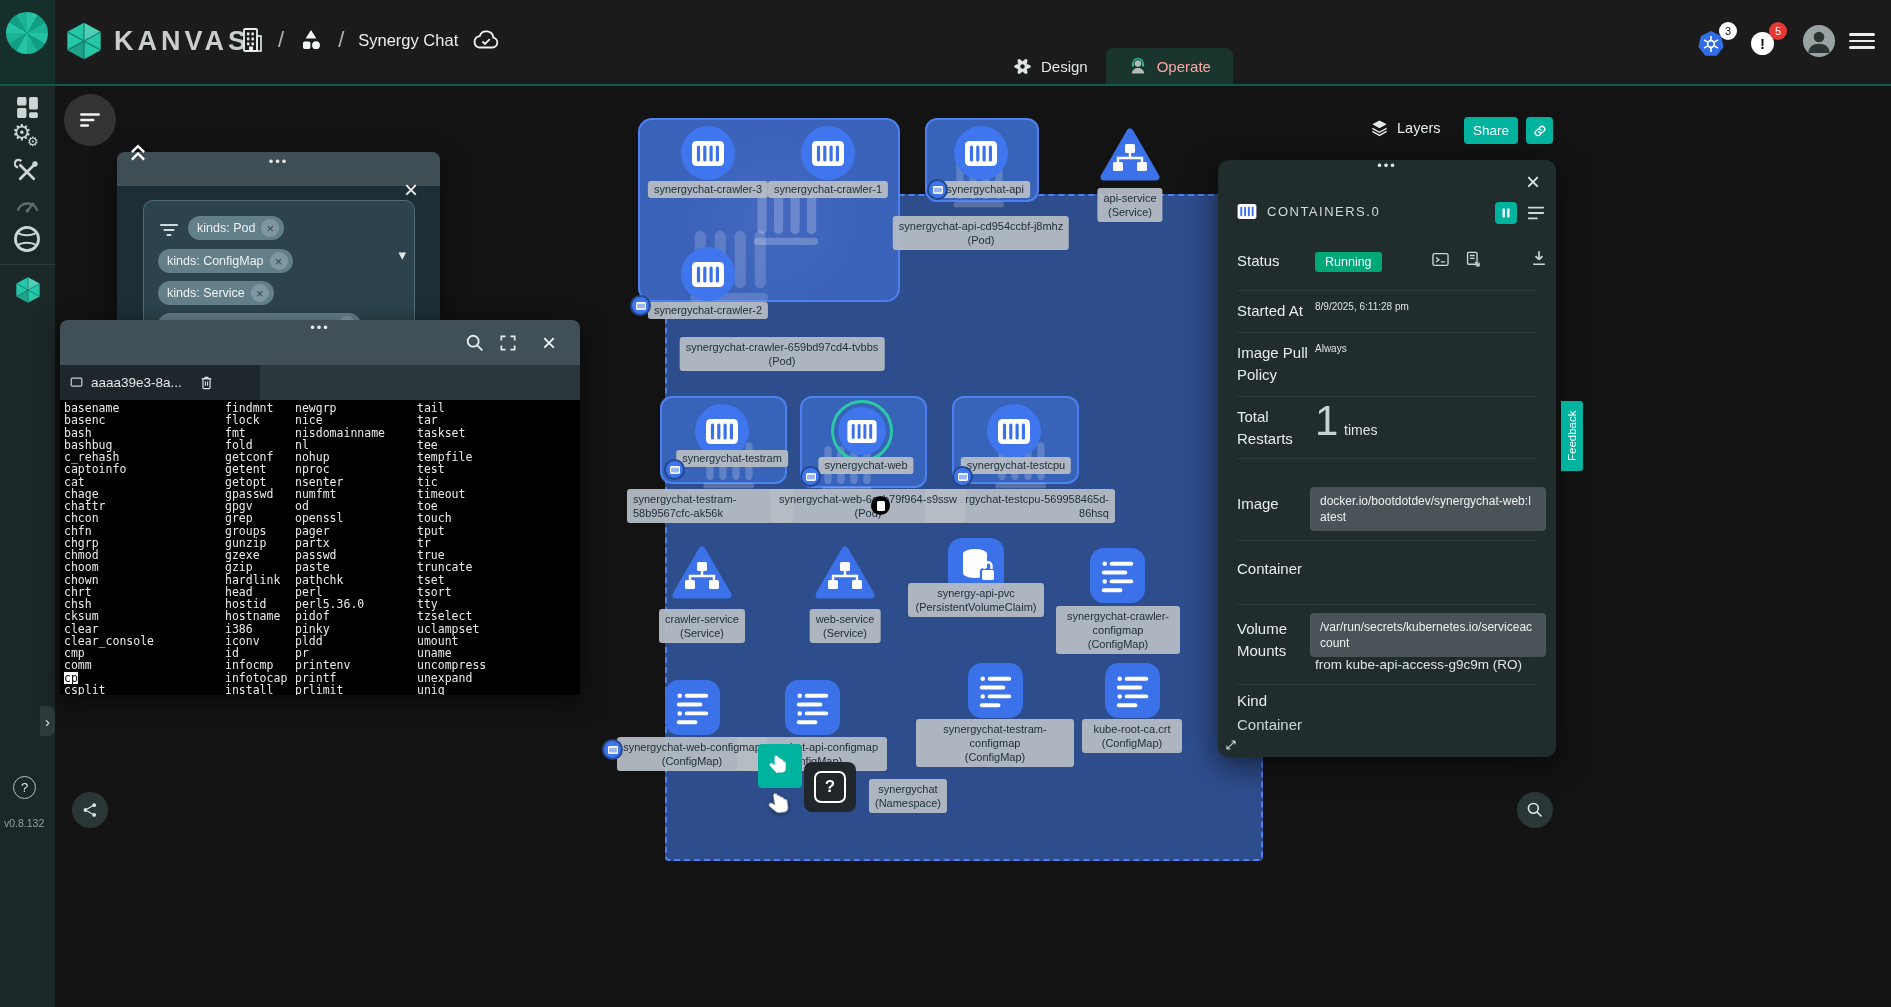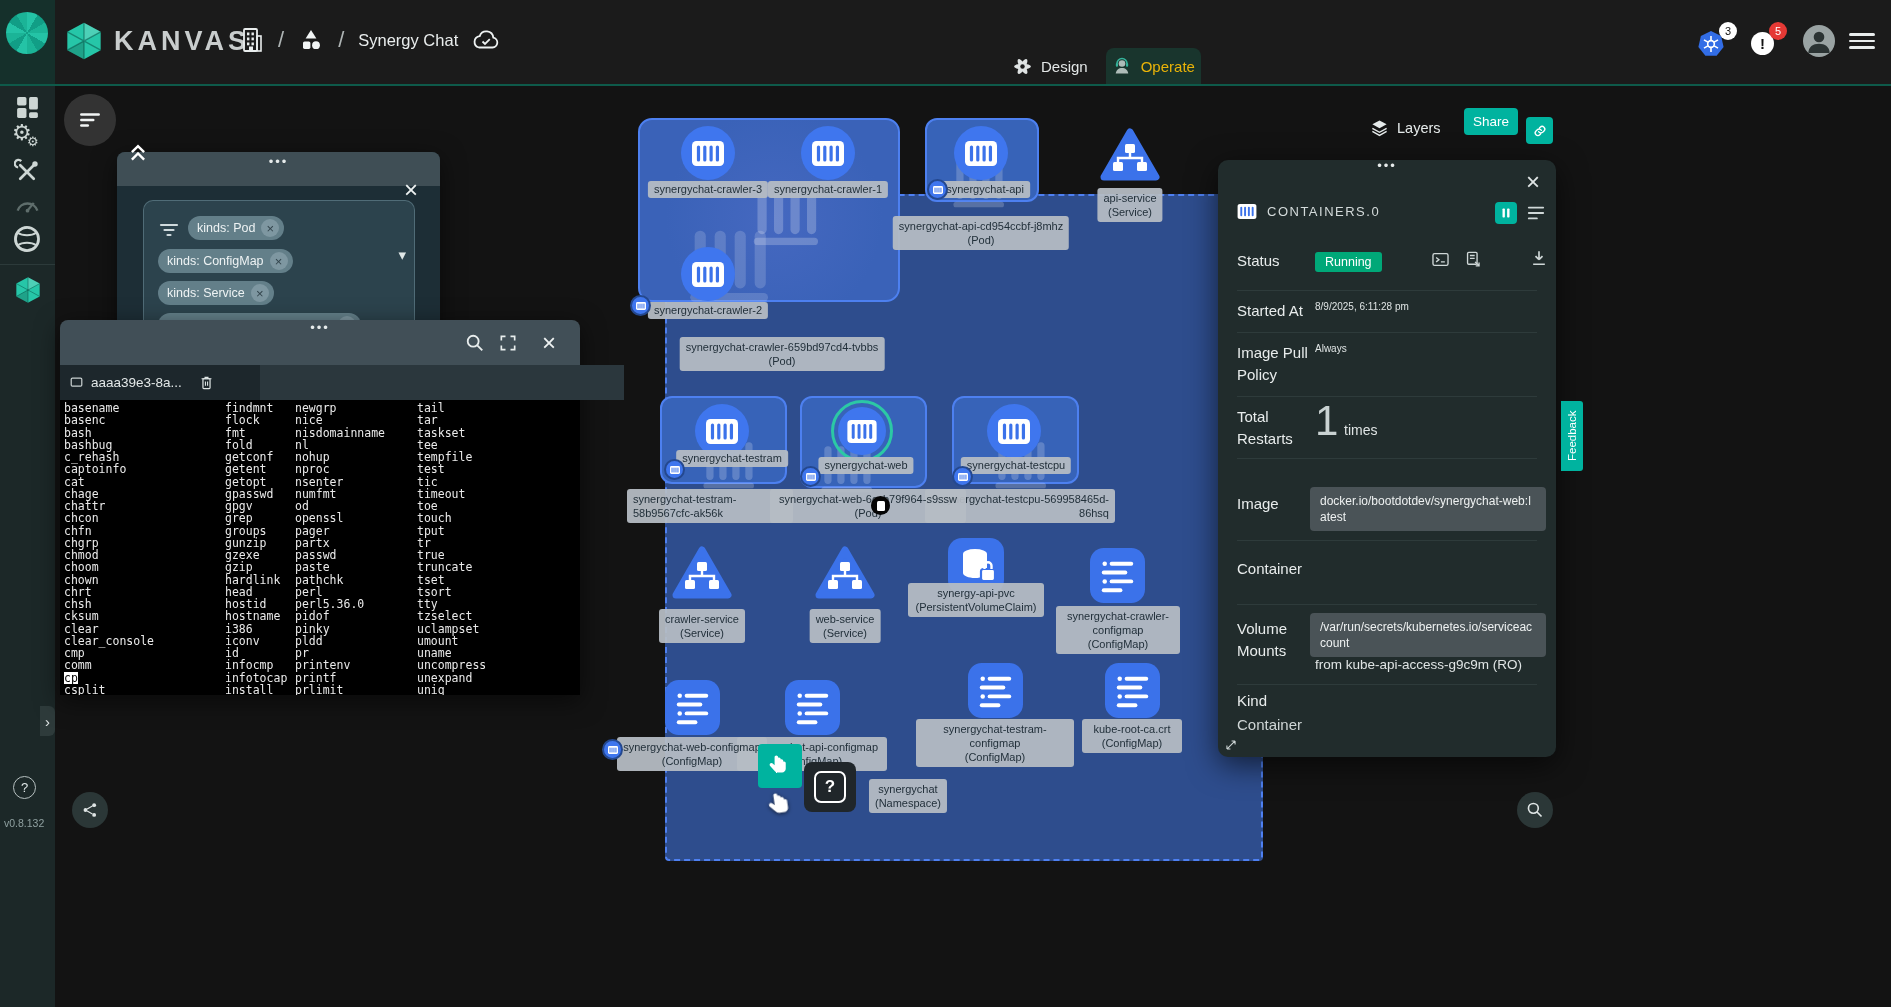--- a/index.html
+++ b/index.html
@@ -12,21 +12,21 @@
   .corner{position:absolute;left:0;top:0;width:55px;height:84px;background:#15302b;}
   .corner-ball{position:absolute;left:6px;top:12px;width:42px;height:42px;border-radius:50%;
      background:repeating-conic-gradient(#24c3a6 0 30deg,#119e86 30deg 60deg,#1bb497 60deg 90deg);}
   .brand{position:absolute;left:64px;top:21px;display:flex;align-items:center;gap:10px;}
   .brand-word{font-size:27px;font-weight:bold;letter-spacing:4px;color:#c9cdcd;}
   .crumbs{position:absolute;left:238px;top:26px;display:flex;align-items:center;gap:14px;}
   .crumb-sep{font-size:22px;color:#aeb4b4;font-weight:300;}
   .crumb-name{font-size:16.5px;color:#e9eded;}
   .tabs{position:absolute;left:995px;top:48px;display:flex;align-items:flex-end;height:36px;}
   .tab{display:flex;align-items:center;gap:9px;padding:8px 18px;font-size:15px;color:#e2e6e6;cursor:pointer;}
-  .tab.active{background:#19352d;border-radius:8px 8px 0 0;color:#eab308;padding:8px 6px;}
+  .tab.active{background:#19352d;border-radius:8px 8px 0 0;color:#fca5a5;padding:8px 22px;}
   .top-actions{position:absolute;right:16px;top:22px;display:flex;align-items:center;gap:14px;}
   .mini-badge{position:absolute;border-radius:50%;font-size:11px;display:flex;align-items:center;justify-content:center;}
   .burger span{display:block;width:26px;height:2.6px;background:#e9eded;margin:4px 0;border-radius:2px;}
   .avatar{width:32px;height:32px;border-radius:50%;background:#9aa3a3;display:flex;align-items:flex-end;justify-content:center;overflow:hidden;}
   
   .sidebar{position:absolute;left:0;top:86px;width:55px;height:921px;background:#1c2828;z-index:40;}
   .side-ic{position:absolute;left:14px;color:#cdd6d4;}
   .side-div{position:absolute;left:0;width:55px;height:1px;background:#2c3a3a;}
   .gear-txt{font-size:22px;line-height:22px;color:#cdd6d4;}
   .gear-sm{font-size:13px;position:absolute;left:15px;top:12px;color:#cdd6d4;}
@@ -86,21 +86,21 @@
   .fcaret{position:absolute;right:34px;top:94px;color:#dfe7e7;font-size:15px;}
   .round-burger{position:absolute;left:64px;top:94px;width:52px;height:52px;border-radius:50%;background:rgba(58,58,58,.85);
                 display:flex;align-items:center;justify-content:center;z-index:71;}
   
   .term{position:absolute;left:60px;top:320px;width:520px;height:375px;z-index:70;border-radius:8px 8px 0 0;
         box-shadow:0 6px 24px rgba(0,0,0,.55);}
   .thead{position:absolute;left:0;top:0;width:520px;height:45px;background:#414f57;border-radius:8px 8px 0 0;}
   .tdots{position:absolute;left:50%;top:0px;transform:translateX(-50%);}
   .ticon{position:absolute;top:13px;color:#e8eded;cursor:pointer;}
   .tclose{position:absolute;right:24px;top:9px;font-size:24px;color:#eef2f2;}
-  .ttabs{position:absolute;left:0;top:45px;width:520px;height:35px;background:#2b373d;padding-left:44px;}
+  .ttabs{position:absolute;left:0;top:45px;width:520px;height:35px;background:#2b373d;}
   .ttab{position:absolute;left:0;top:0;width:200px;height:35px;background:#1d272c;display:flex;align-items:center;
         gap:8px;padding-left:10px;box-sizing:border-box;color:#e3e8e8;font-size:13.5px;}
   .tbody{position:absolute;left:0;top:80px;width:520px;height:295px;background:#000;overflow:hidden;}
   .tcol{position:absolute;top:2px;font-family:"DejaVu Sans Mono",monospace;font-size:11.5px;line-height:12.25px;color:#eaeaea;}
   .tcol div{width:max-content;}
   .tcol .cur{background:#fff;color:#000;}
   
   .rpanel{position:absolute;left:1218px;top:160px;width:338px;height:597px;background:#212c2c;border-radius:10px;
           z-index:80;box-shadow:0 8px 30px rgba(0,0,0,.6);}
   .rdots{position:absolute;left:50%;top:-2px;transform:translateX(-50%);}
@@ -114,21 +114,21 @@
   .rdiv{position:absolute;left:19px;width:300px;height:1px;background:#2e3b3b;}
   .pill{position:absolute;left:97px;background:#00a878;color:#fff;font-size:12.5px;padding:3px 10px;border-radius:3px;}
   .gbox{position:absolute;left:92px;width:236px;background:#4a5357;border-radius:4px;padding:6px 10px;
         box-sizing:border-box;color:#eef1f1;font-size:12px;line-height:16px;word-break:break-all;}
   .big1{position:absolute;left:97px;font-size:42px;font-weight:300;color:#c9d2d2;line-height:42px;}
   .times{position:absolute;left:126px;color:#dfe4e4;font-size:14px;}
   .rico{position:absolute;color:#d0d8d8;cursor:pointer;}
   
   .layers-btn{position:absolute;left:1370px;top:118px;display:flex;align-items:center;gap:8px;color:#e5eaea;
               font-size:14.5px;z-index:80;cursor:pointer;}
-  .share-btn{position:absolute;left:1464px;top:108px;width:54px;height:27px;background:#00b39f;color:#fff;
+  .share-btn{position:absolute;left:1464px;top:117px;width:54px;height:27px;background:#00b39f;color:#fff;
              font-size:13.5px;border-radius:4px;display:flex;align-items:center;justify-content:center;z-index:80;cursor:pointer;}
   .link-btn{position:absolute;left:1526px;top:117px;width:27px;height:27px;background:#00b39f;border-radius:4px;
             display:flex;align-items:center;justify-content:center;z-index:80;cursor:pointer;}
   .feedback{position:absolute;left:1561px;top:401px;width:22px;height:70px;background:#00b39f;color:#fff;
             border-radius:3px 0 0 3px;writing-mode:vertical-rl;transform:rotate(180deg);display:flex;
             align-items:center;justify-content:center;font-size:11.5px;z-index:80;cursor:pointer;}
   .round-btn{position:absolute;width:36px;height:36px;border-radius:50%;background:#2b3737;display:flex;
              align-items:center;justify-content:center;z-index:60;cursor:pointer;}
 </style>
 </head>

